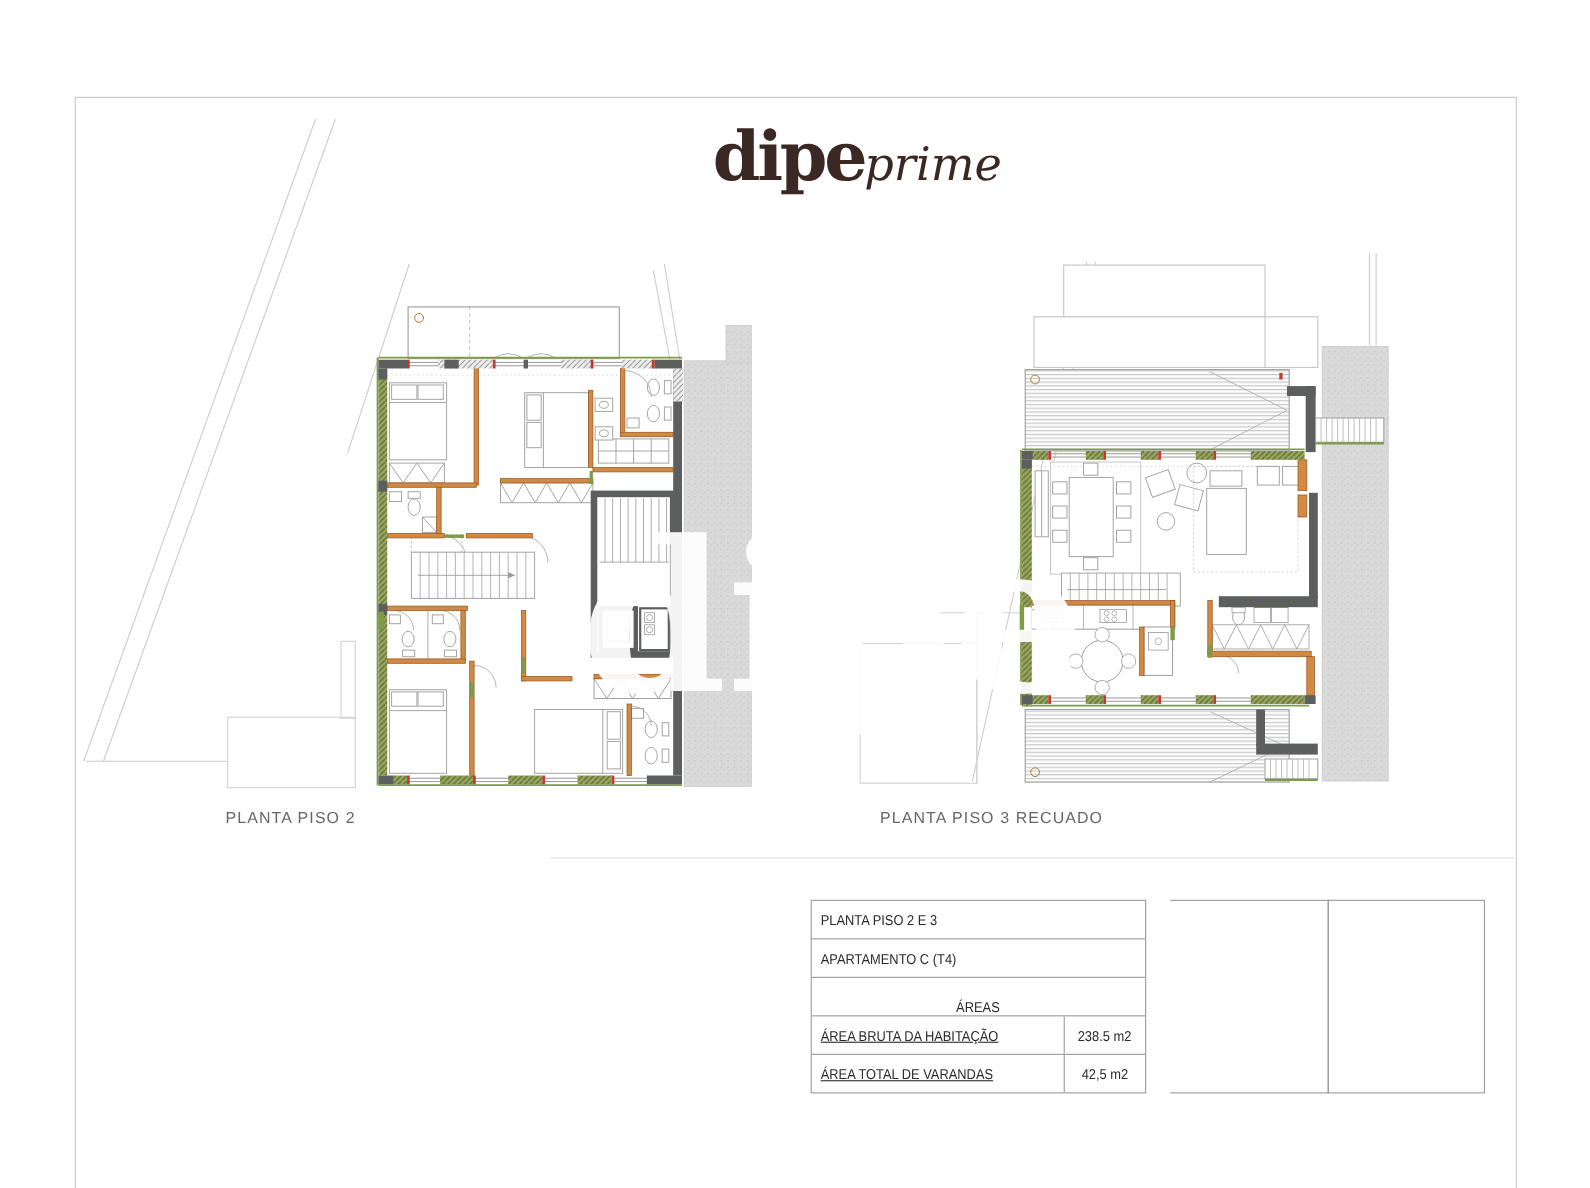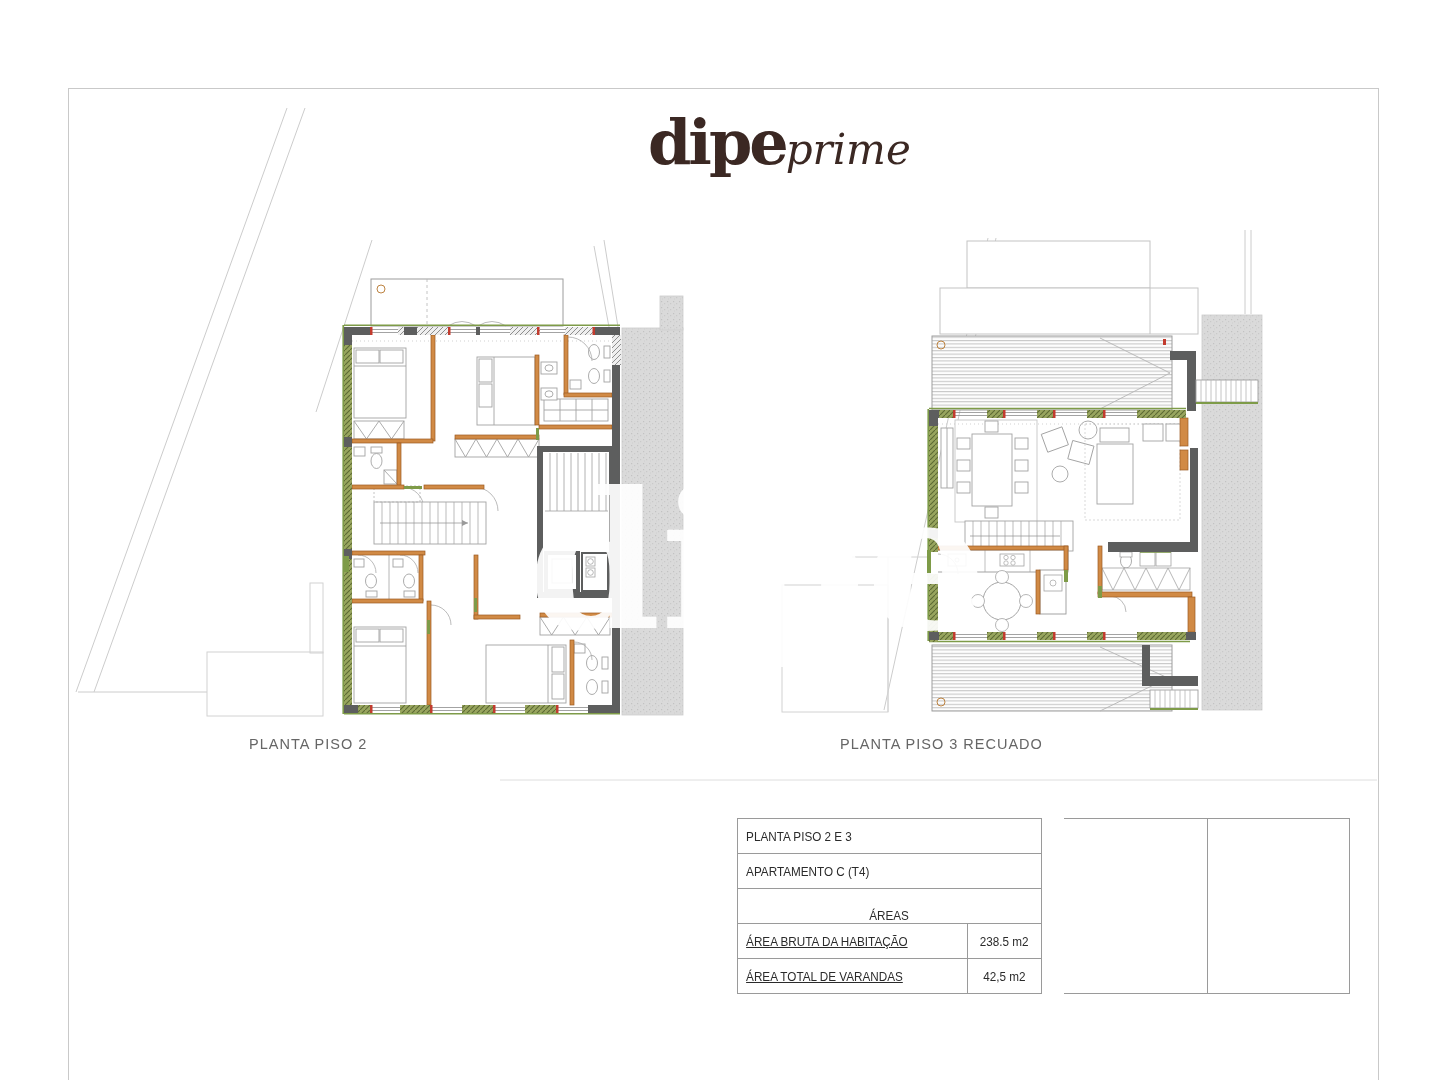--- a/index.html
+++ b/index.html
@@ -8,22 +8,22 @@
   .page{position:absolute;left:68px;top:88px;width:1309px;height:992px;
         border-left:1px solid #c9c9c9;border-top:1px solid #c9c9c9;border-right:1px solid #c9c9c9;
         background:#ffffff;}
   .plan-svg{position:absolute;left:0;top:0;width:1445px;height:1080px;}
   .logo{position:absolute;left:648px;top:112px;display:flex;align-items:baseline;z-index:5;}
   .logo .brand{font-family:"DejaVu Serif","Liberation Serif",serif;font-weight:bold;
         font-size:62px;letter-spacing:-3px;color:#3b2823;line-height:1;}
   .logo .suffix{font-family:"DejaVu Serif","Liberation Serif",serif;font-style:italic;
         font-size:42px;color:#3b2823;line-height:1;}
   .plan-label{position:absolute;font-size:14.5px;letter-spacing:1px;color:#666;z-index:5;}
-  #label-left{left:205px;top:736px;margin-left:44px;}
-  #label-right{left:840px;top:736px;}
+  #label-left{left:205px;top:736px;}
+  #label-right{left:800px;top:736px;}
   .titleblock{position:absolute;left:733px;top:818px;width:617px;height:176px;z-index:6;
         font-size:13px;color:#2b2b2b;}
   .tb-main{position:absolute;left:4px;top:0;width:305px;height:176px;
         border:1px solid #9a9a9a;box-sizing:border-box;display:flex;flex-direction:column;}
   .tb-row{flex:1;border-bottom:1px solid #9a9a9a;display:flex;align-items:center;overflow:hidden;}
   .tb-row:last-child{border-bottom:none;}
   .tb-label{padding-left:9px;white-space:nowrap;transform:scaleX(0.9);transform-origin:left center;}
   .tb-center{justify-content:center;align-items:flex-end;}
   .tb-center .tb-label{padding-left:0;transform-origin:center center;}
   .tb-flex{flex:1;display:flex;align-items:center;height:100%;text-decoration:underline;}

